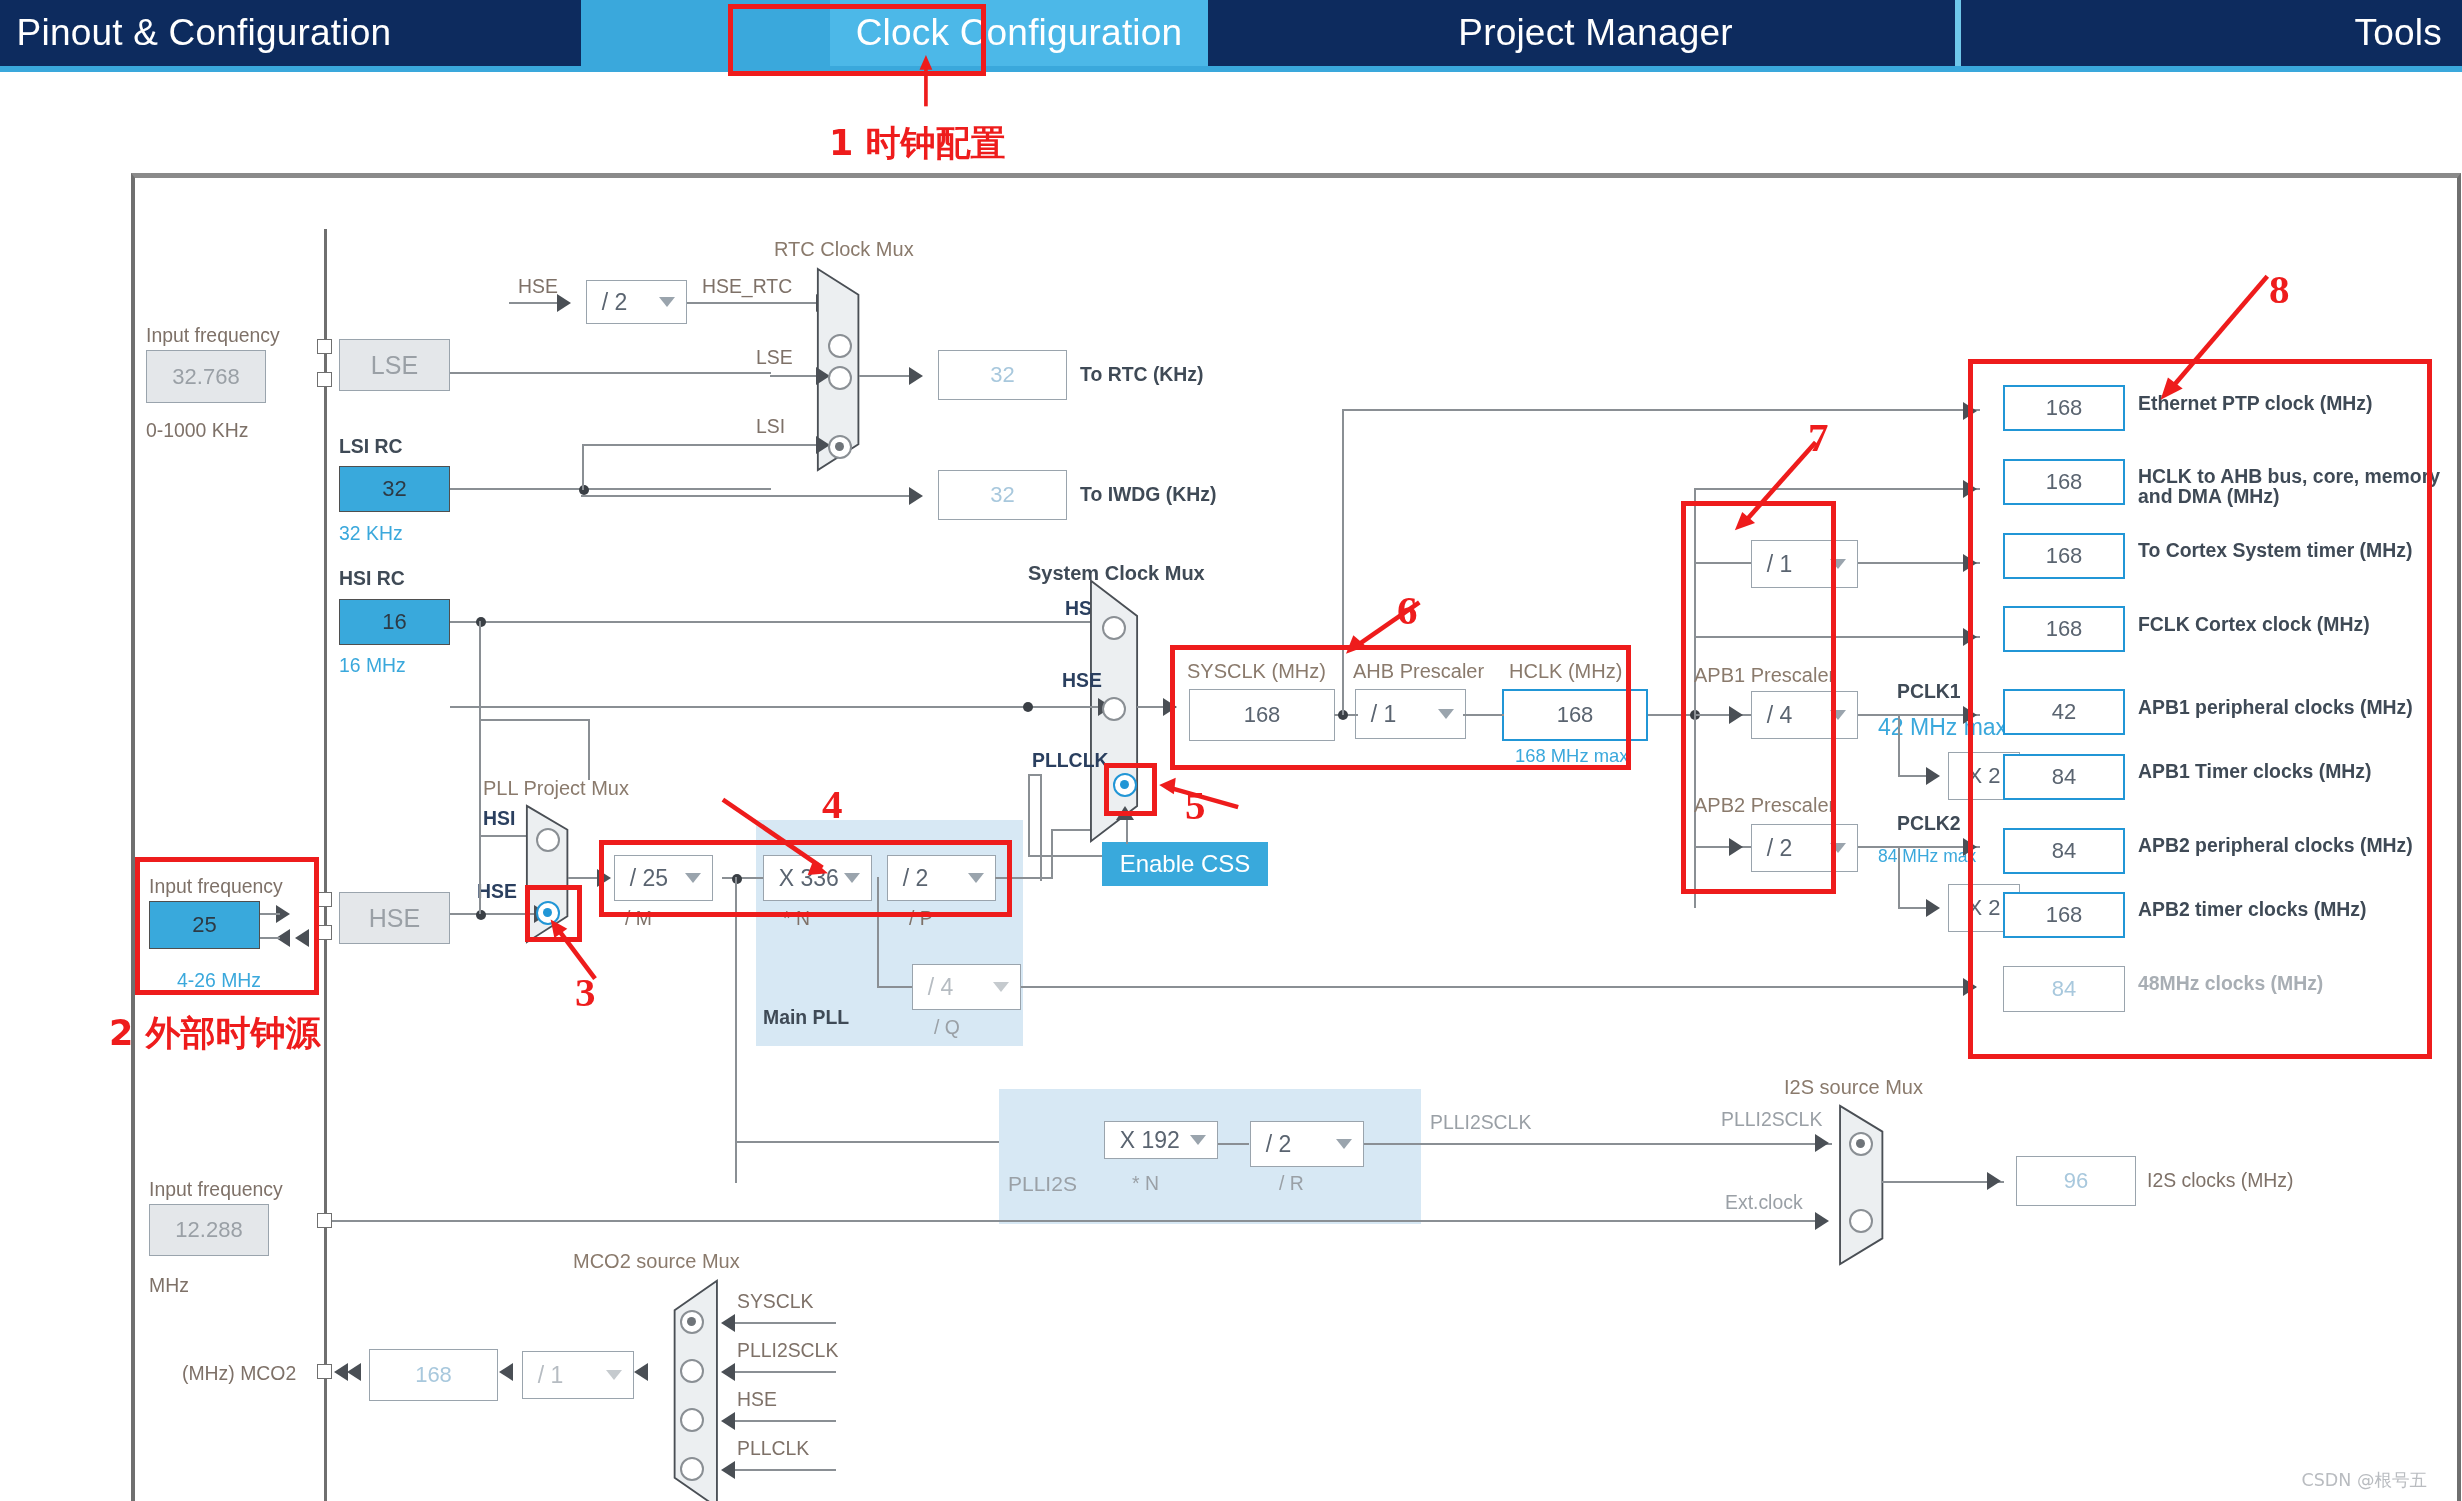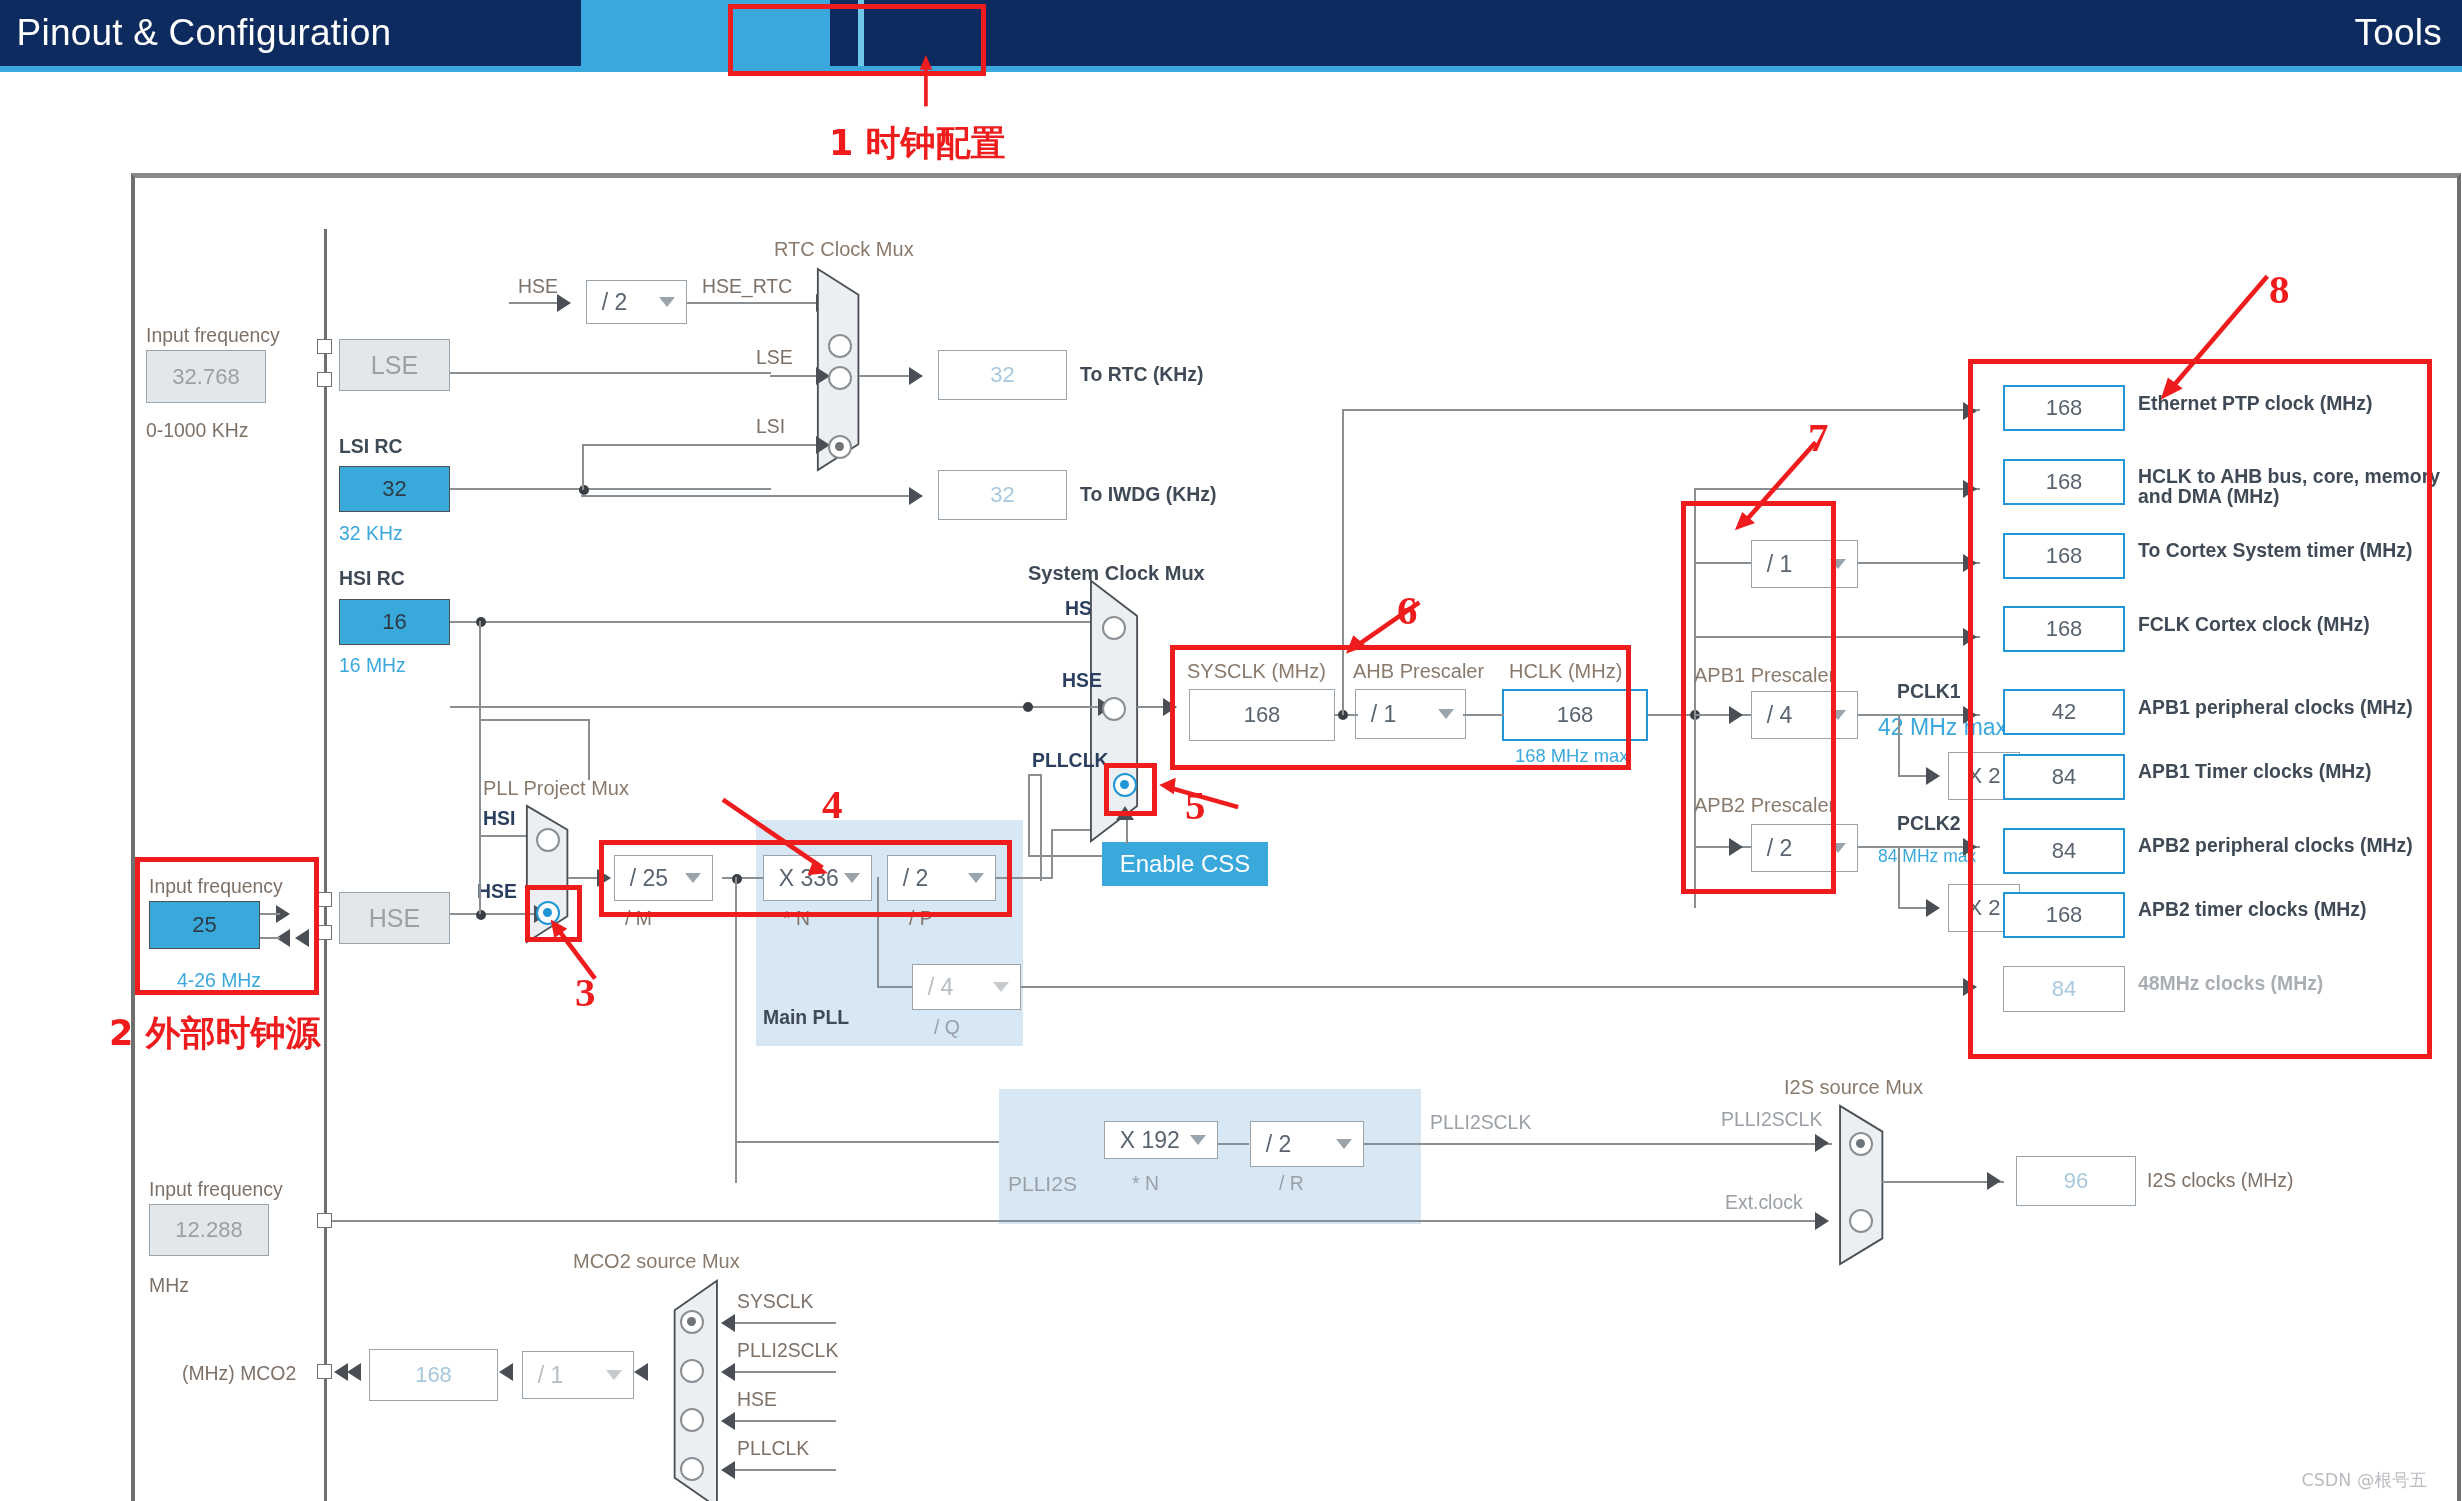--- a/index.html
+++ b/index.html
@@ -157,21 +157,23 @@
     position:absolute; right:35px; bottom:9.2px;
     color:#b9bcc0; font-size:17.5px; font-family:"DejaVu Sans", sans-serif;
   }
 </style>
 </head>
 <body>
 
 <div id="topnav">
   <div class="navtab" id="tab0">Pinout &amp; Configuration</div>
   <div id="tab1"></div>
+  <div class="navtab active" id="tab2">Clock Configuration</div>
   <div id="tab3"></div>
+  <div class="navtab" id="tab4">Project Manager</div>
   <div class="navtab" id="tab5"></div>
   <div class="navtab" id="tab6">Tools</div>
 </div>
 <div id="navstrip"></div>
 
 <div id="toolbar">
   <div class="tbicon" id="undo-icon">↩</div>
   <div class="tbicon" id="redo-icon">↪</div>
   <div class="tbicon" id="reset-icon">⟳</div>
   <div id="resolve-btn">Resolve Clock Issues</div>

